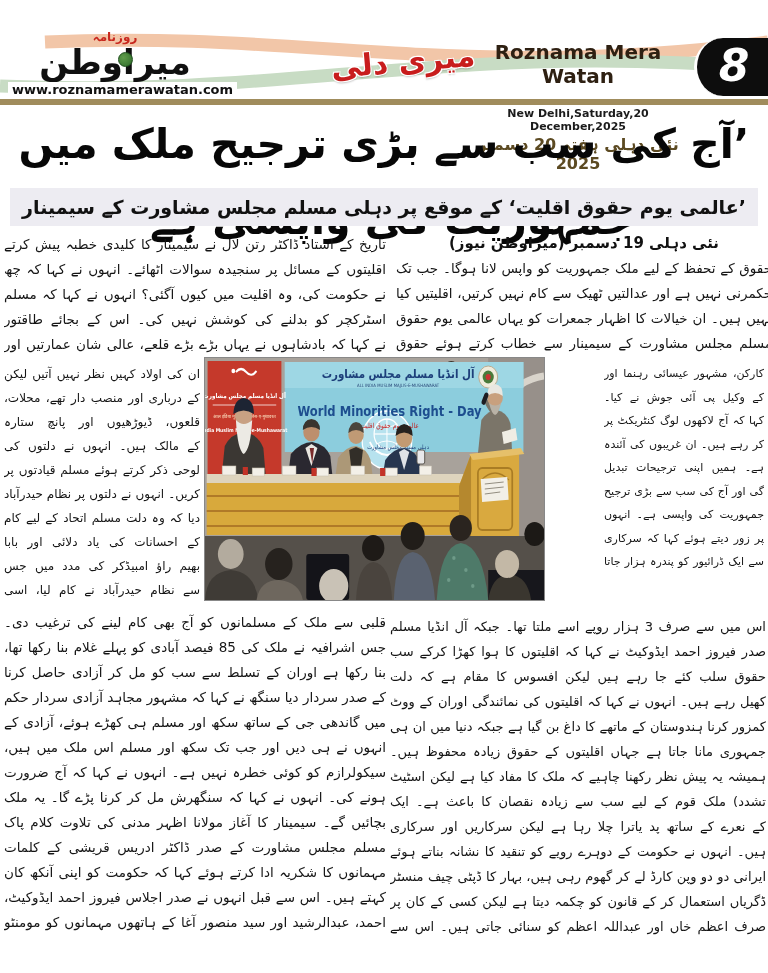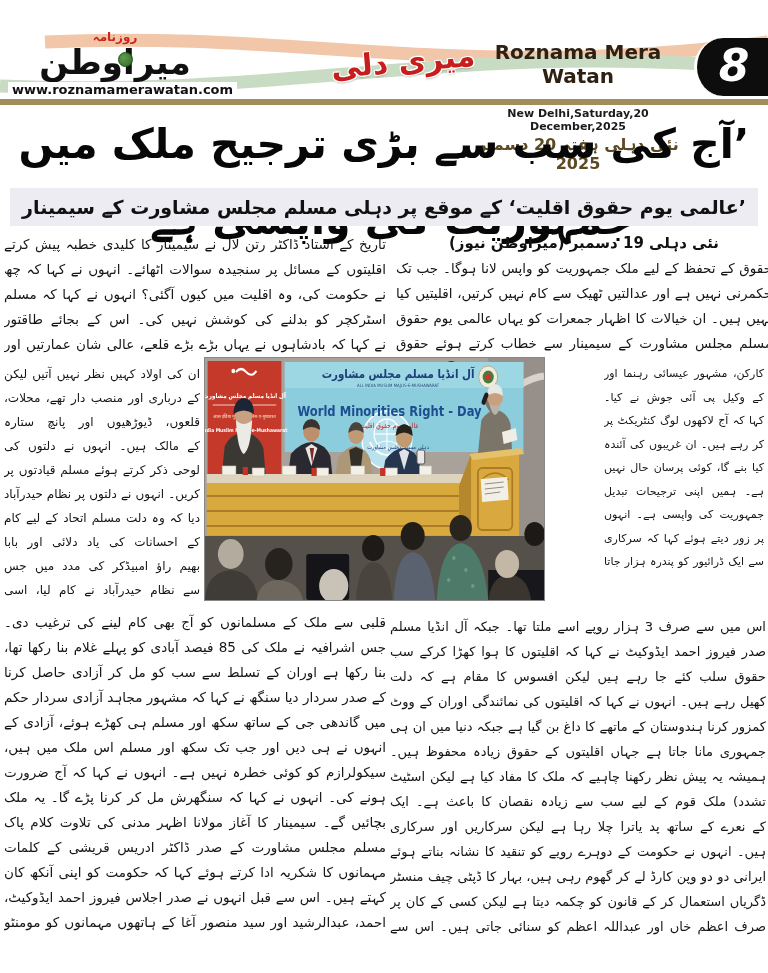--- a/index.html
+++ b/index.html
@@ -107,22 +107,22 @@
       <div class="tline">کے احسانات کی یاد دلائی اور بابا صاحب</div>
       <div class="tline">بھیم راؤ امبیڈکر کی مدد میں جس فراخ دلی</div>
       <div class="tline">سے نظام حیدرآباد نے کام لیا، اسی کشادہ</div>
     </div>
 
   <div class="abs col c-xnarrow" style="left:604px;top:362px;width:160px">
       <div class="tline">کارکن، مشہور عیسائی رہنما اور سپریم کورٹ</div>
       <div class="tline">کے وکیل پی آئی جوش نے کیا۔ انہوں نے</div>
       <div class="tline">کہا کہ آج لاکھوں لوگ کنٹریکٹ پر کام</div>
       <div class="tline">کر رہے ہیں۔ ان غریبوں کی آئندہ نسل کا</div>
-      <div class="tline">کیا بنے گا، کوئی پرسان حال نہیں</div>
       <div class="tline">ہے۔ ہمیں اپنی ترجیحات تبدیل کرنا ہوں</div>
+      <div class="tline">گی اور آج کی سب سے بڑی ترجیح</div>
       <div class="tline">جمہوریت کی واپسی ہے۔ انہوں نے اس</div>
       <div class="tline">پر زور دیتے ہوئے کہا کہ سرکاری کھاتے</div>
       <div class="tline">سے ایک ڈرائیور کو پندرہ ہزار جاتا تھا لیکن</div>
     </div>
 
   <div class="abs col c-wide" style="left:4px;top:610px;width:382px">
       <div class="tline">قلبی سے ملک کے مسلمانوں کو آج بھی کام لینے کی ترغیب دی۔ انہوں نے کہا کہ</div>
       <div class="tline">جس اشرافیہ نے ملک کی 85 فیصد آبادی کو پہلے غلام بنا رکھا تھا، اسی نے آج بھی ان کو محکوم</div>
       <div class="tline">بنا رکھا ہے اوران کے تسلط سے سب کو مل کر آزادی حاصل کرنا ہوگا۔ آل انڈیا پیس مشن</div>
       <div class="tline">کے صدر سردار دیا سنگھ نے کہا کہ مشہور مجاہد آزادی سردار حکم سنگھ کہتے تھے کہ جنگ آزادی</div>

